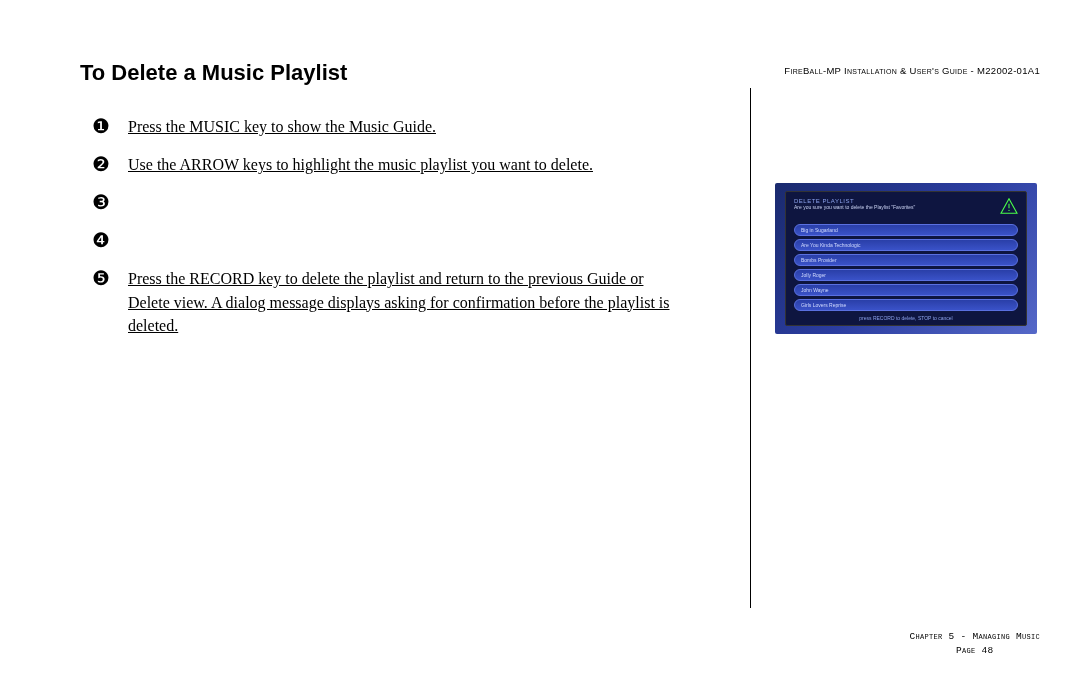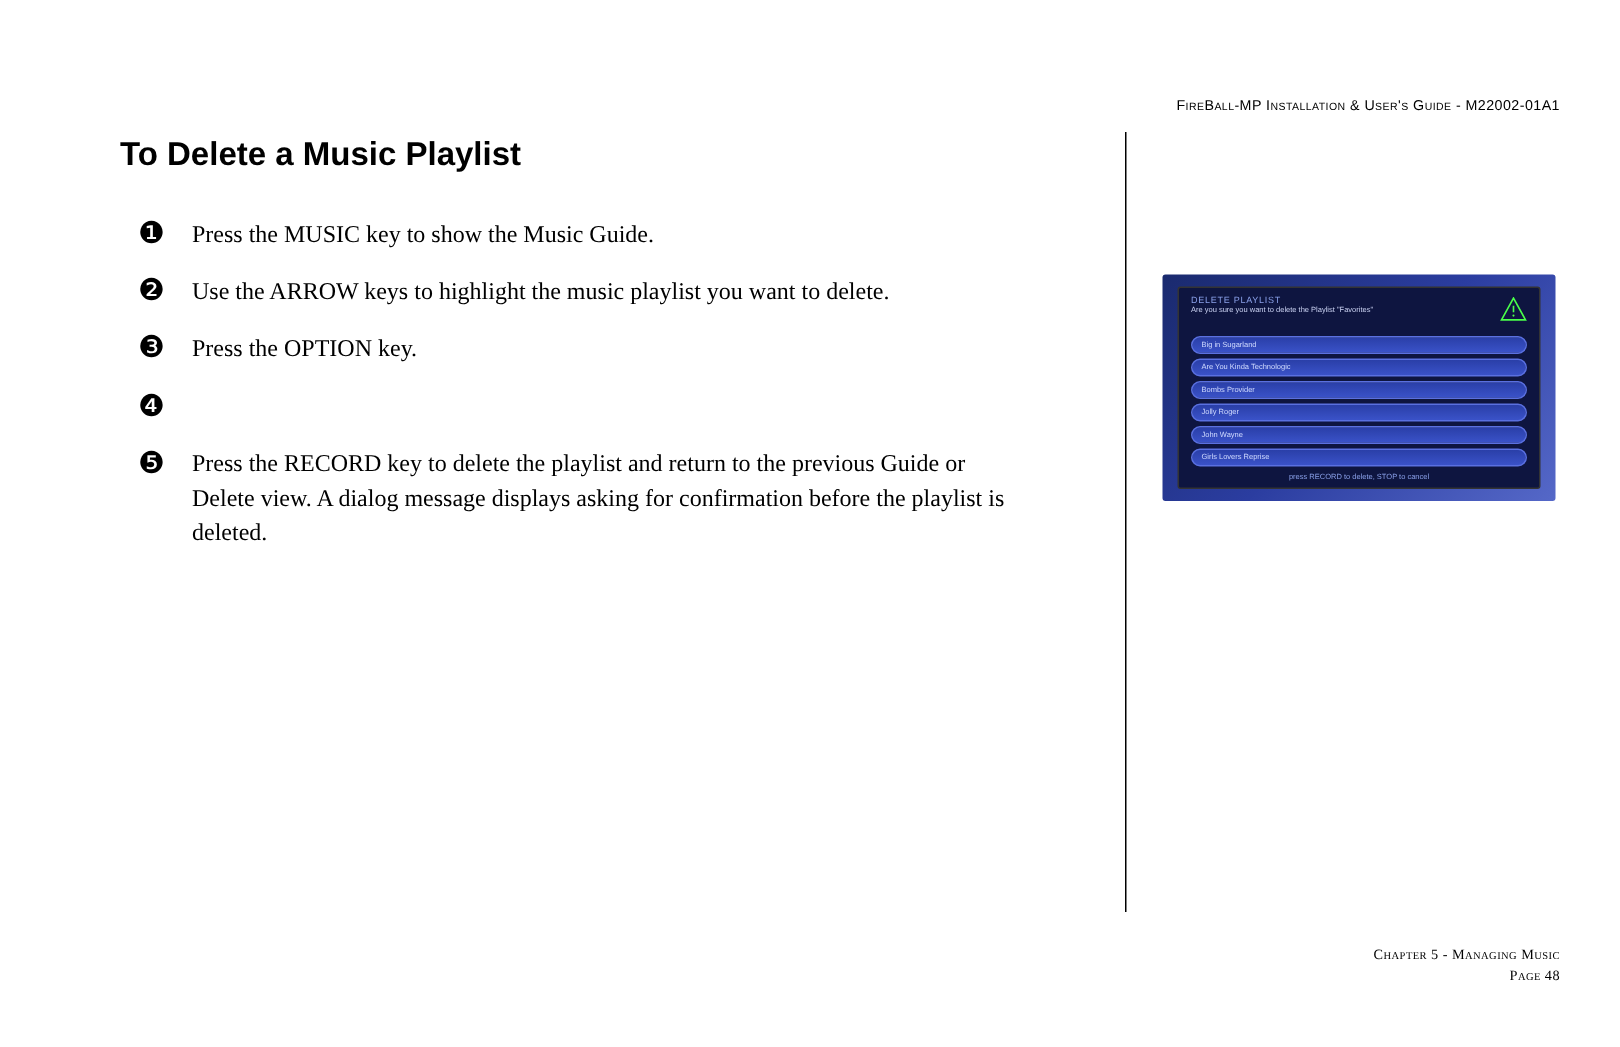--- a/index.html
+++ b/index.html
@@ -23,21 +23,20 @@
     right: 40px;
     font-family: Arial, Helvetica, sans-serif;
     font-size: 9.5px;
     letter-spacing: 0.3px;
     font-variant: small-caps;
   }
   .heading {
     font-family: Arial, Helvetica, sans-serif;
     font-weight: bold;
     font-size: 22px;
-    margin-top: 30px;
     margin-bottom: 28px;
   }
   .content-row {
     display: flex;
     align-items: flex-start;
   }
   .steps-col {
     width: 640px;
   }
   .step {
@@ -51,20 +50,21 @@
     flex: 0 0 48px;
     font-size: 20px;
     line-height: 1.2;
     padding-top: 0px;
     padding-left: 12px;
   }
   .step-text {
     font-size: 16px;
     max-width: 560px;
     padding-top: 1px;
+    text-decoration: underline;
   }
   .bold {
     font-family: Arial, Helvetica, sans-serif;
     font-weight: bold;
     font-size: 14px;
   }
   .divider {
     position: absolute;
     left: 750px;
     top: 88px;
@@ -138,22 +138,22 @@
     color: #8aa0e8;
     font-family: Arial, sans-serif;
     font-size: 5px;
     text-align: center;
     margin-top: 4px;
   }
   .footer {
     position: absolute;
     bottom: 40px;
     right: 40px;
-    text-align: right;
-    font-family: Liberation Serif, serif;
+    text-align: center;
+    font-family: Liberation Mono, monospace;
     font-size: 9.5px;
     font-variant: small-caps;
     letter-spacing: 0.3px;
   }
   .footer div { line-height: 1.5; }
 </style>
 </head>
 <body>
 
 <div class="page">
@@ -170,21 +170,20 @@
         <div class="step-text">Press the MUSIC key to show the Music Guide.</div>
       </div>
 
       <div class="step">
         <div class="step-num">❷</div>
         <div class="step-text">Use the ARROW keys to highlight the music playlist you want to delete.</div>
       </div>
 
       <div class="step">
         <div class="step-num">❸</div>
-        <div class="step-text">Press the OPTION key.</div>
       </div>
 
       <div class="step">
         <div class="step-num">❹</div>
       </div>
 
       <div class="step">
         <div class="step-num">❺</div>
         <div class="step-text">Press the RECORD key to delete the playlist and return to the previous Guide or Delete view.  A dialog message displays asking for confirmation before the playlist is deleted.</div>
       </div>

